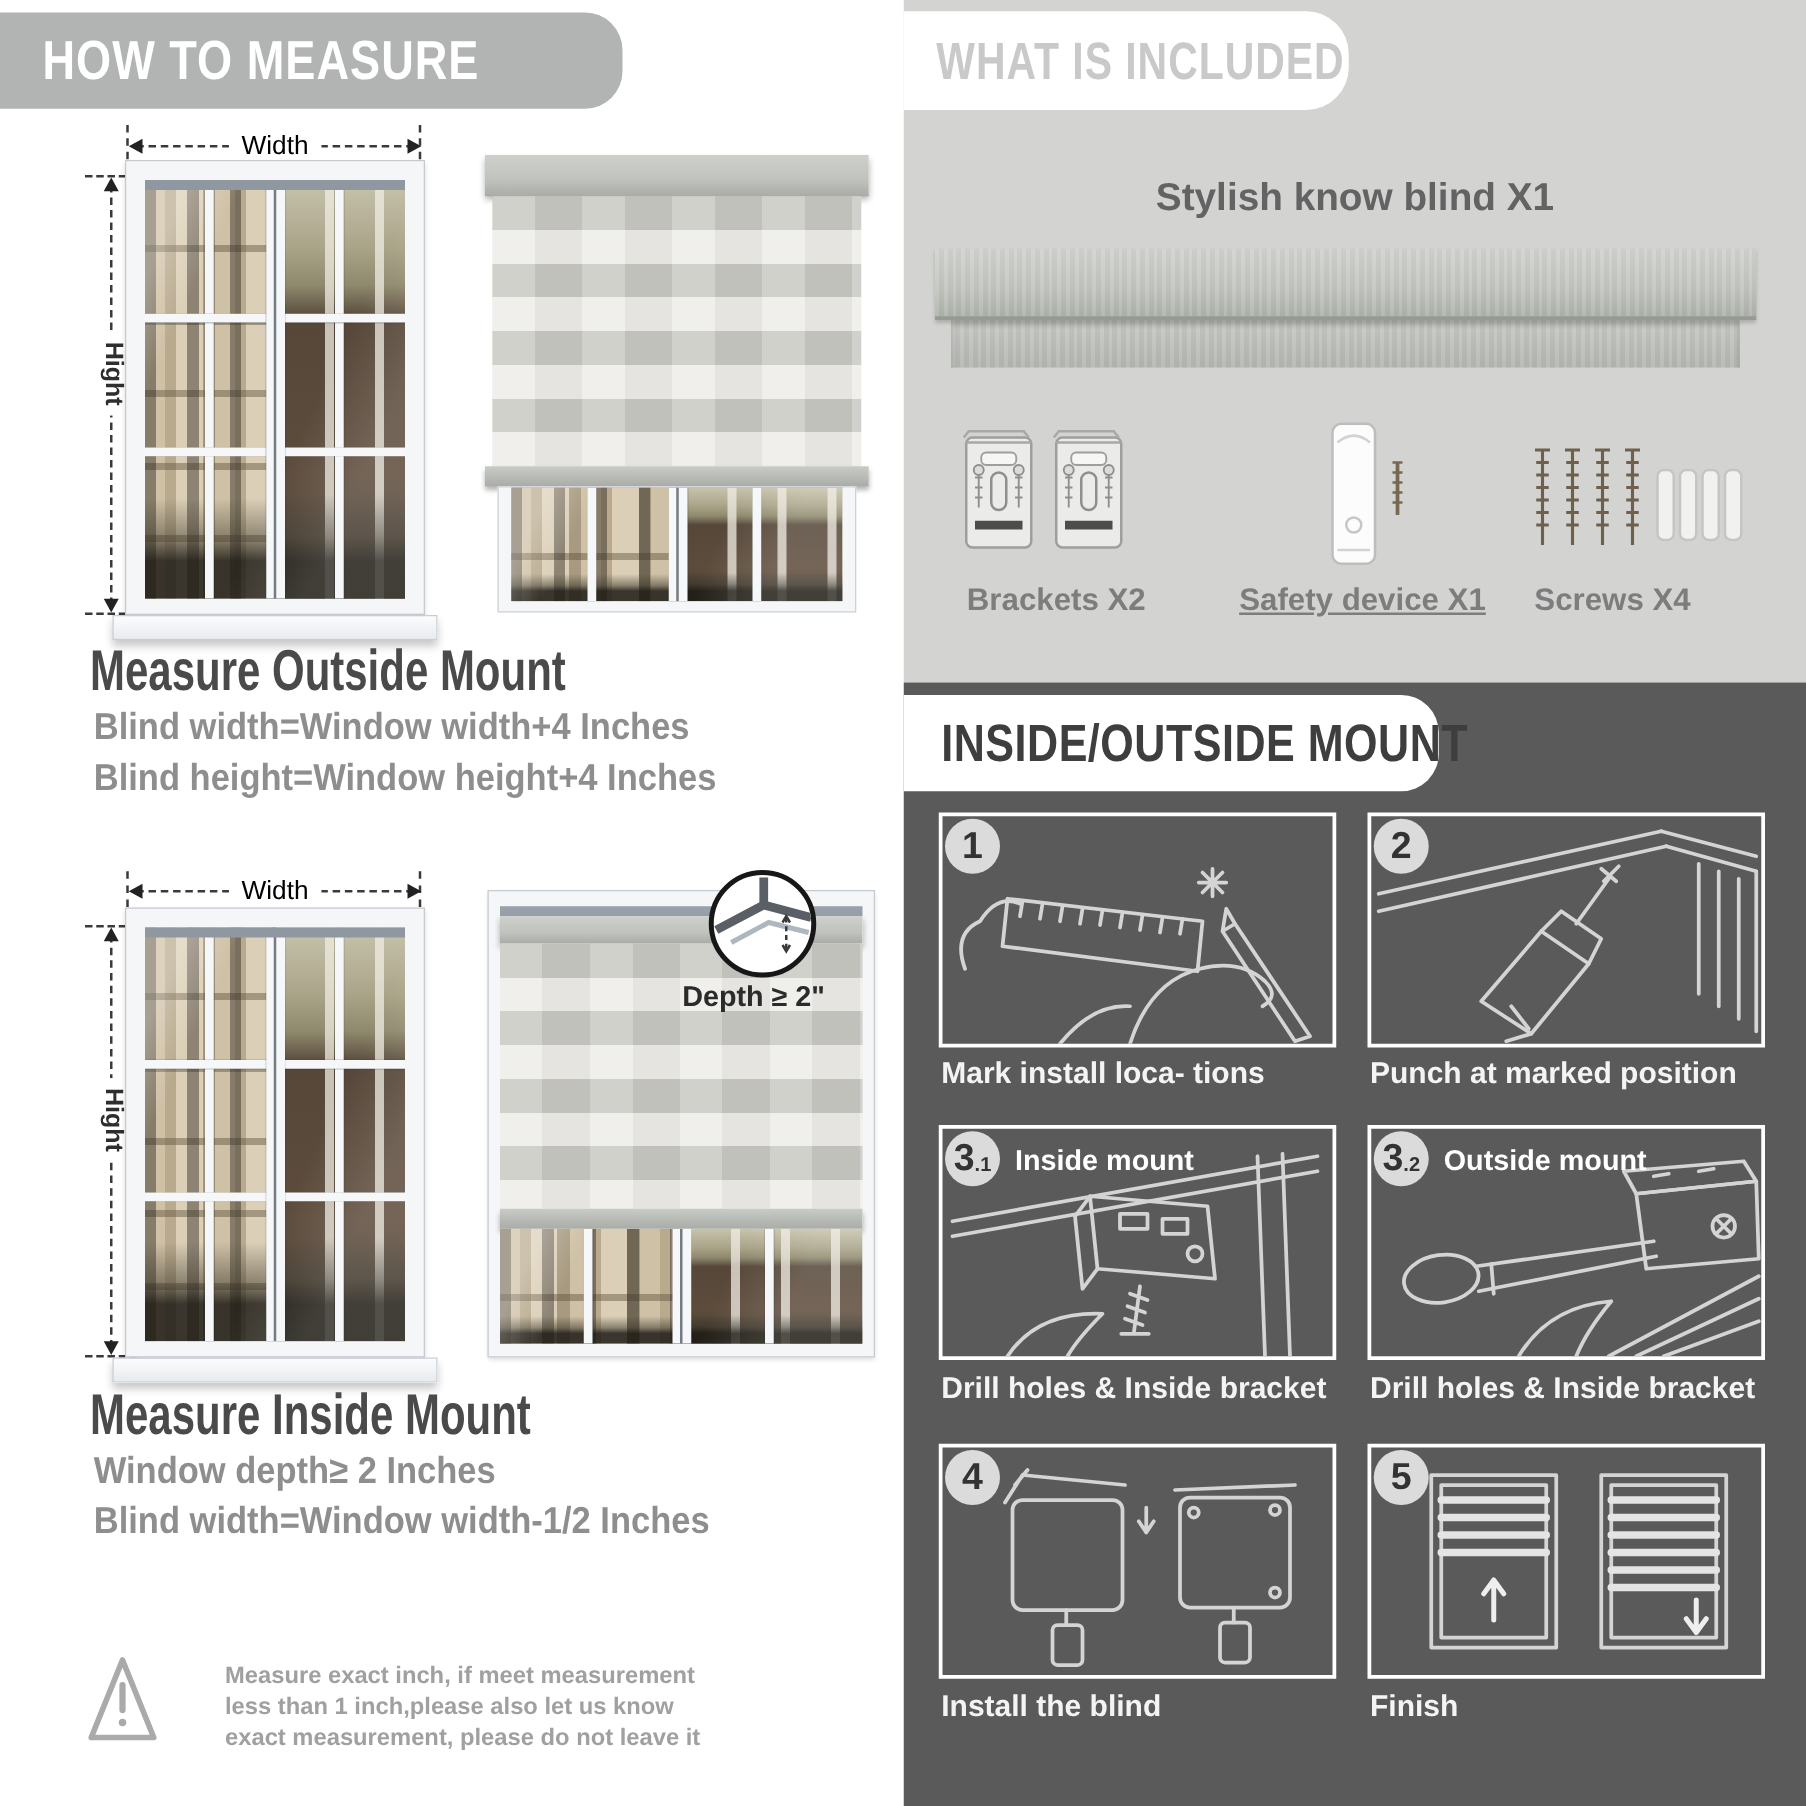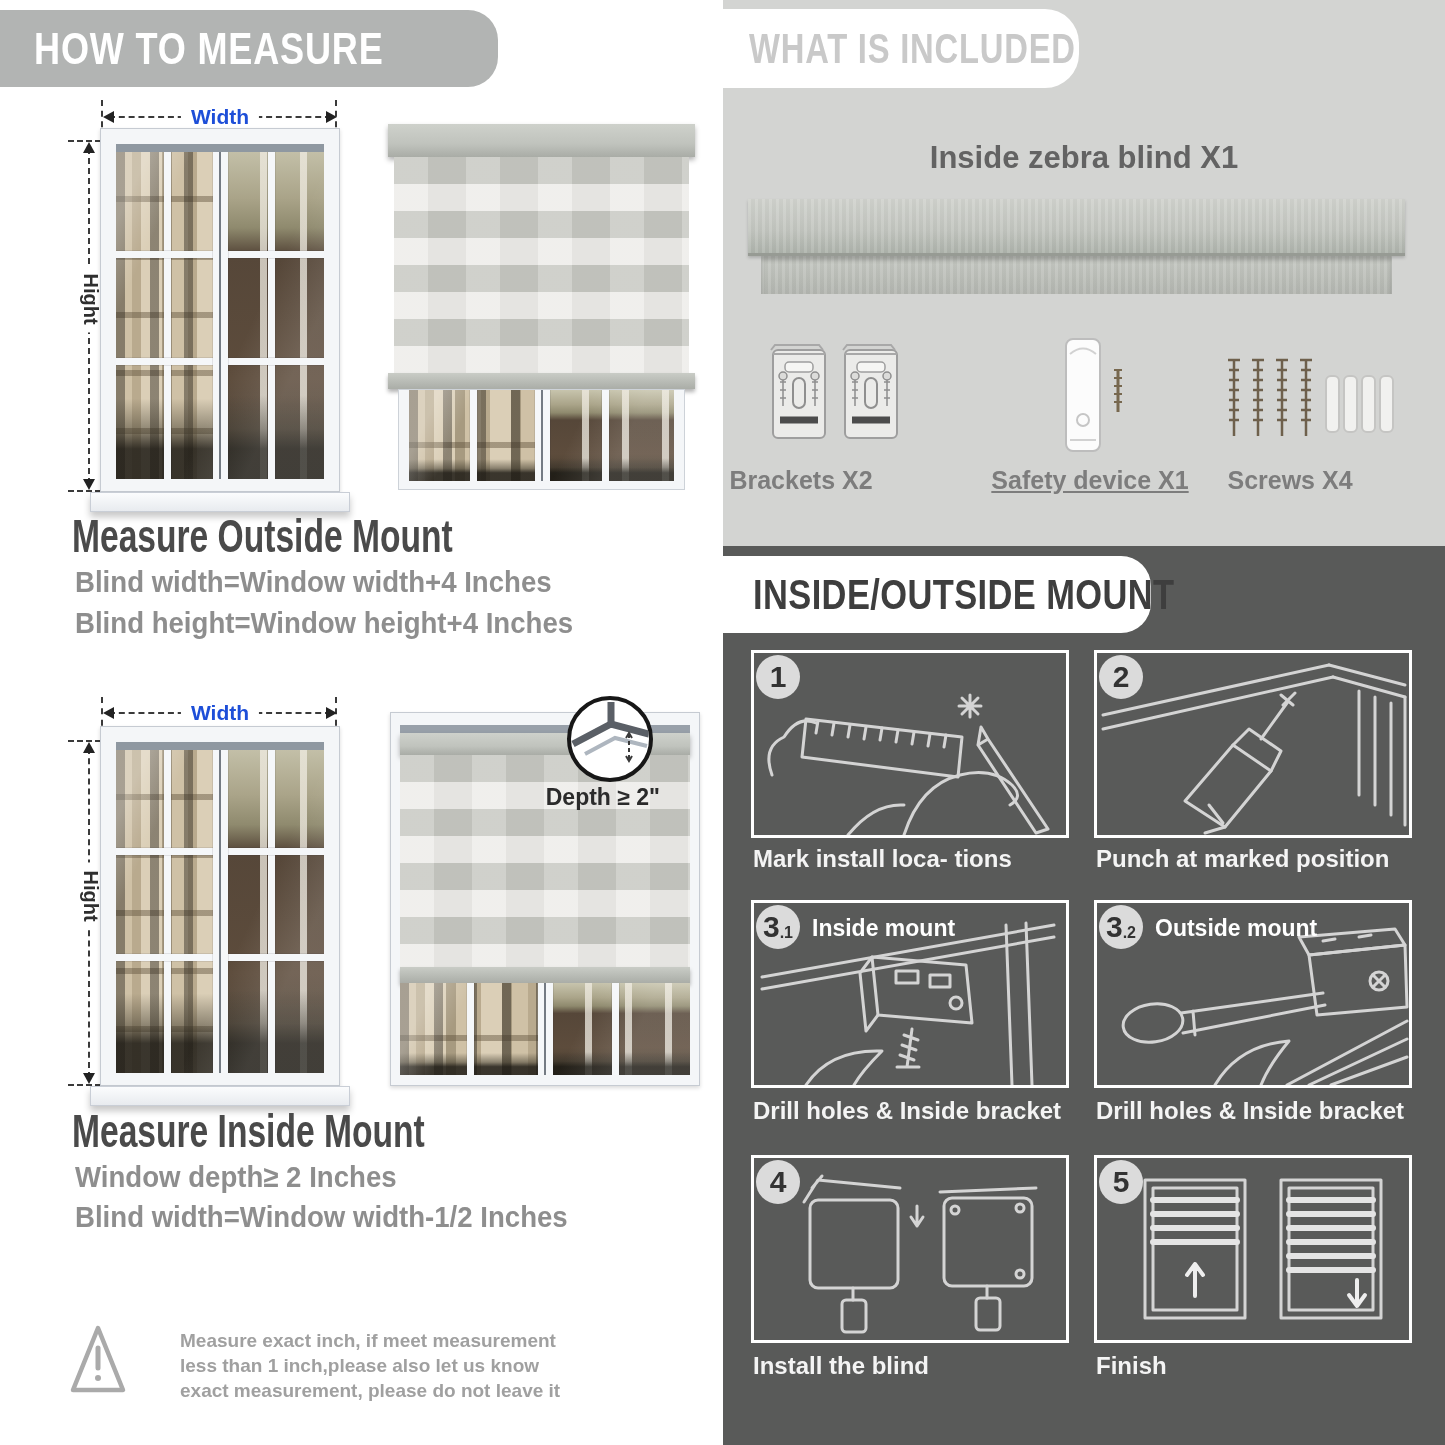--- a/index.html
+++ b/index.html
@@ -20,21 +20,21 @@
   .sec-title{position:absolute;left:72px;color:#4a4a4a;font-size:46px;font-weight:bold;white-space:nowrap;}
   .sec-title i{font-style:normal;display:inline-block;transform:scaleX(.73);transform-origin:left center;}
   .sec-line{position:absolute;left:75px;color:#8e8e8e;font-size:30px;font-weight:bold;white-space:nowrap;}
   .sec-line i{font-style:normal;display:inline-block;transform:scaleX(.92);transform-origin:left center;}
   .warn-text{position:absolute;left:180px;top:1328px;width:388px;color:#a0a0a0;font-size:19px;font-weight:bold;line-height:25px;}
 
   
   .harrow{position:absolute;height:22px;}
   .harrow .line{position:absolute;left:6px;right:6px;top:10px;border-top:2px dashed #3a3a3a;}
   .harrow .lbl{position:absolute;left:50%;top:50%;transform:translate(-50%,-50%);background:#fff;padding:0 10px;
-               color:#1d4ed8;font-size:21px;font-weight:bold;}
+               color:#000000;font-size:21px;font-weight:normal;}
   .ah{position:absolute;width:0;height:0;top:5px;}
   .ah-l{left:0;border-top:6px solid transparent;border-bottom:6px solid transparent;border-right:11px solid #222;}
   .ah-r{right:0;border-top:6px solid transparent;border-bottom:6px solid transparent;border-left:11px solid #222;}
   .vtick{position:absolute;width:2px;border-left:2px dashed #3a3a3a;}
   .htick{position:absolute;height:2px;border-top:2px dashed #3a3a3a;}
   .varrow{position:absolute;width:24px;}
   .varrow .line{position:absolute;top:6px;bottom:6px;left:10px;border-left:2px dashed #3a3a3a;}
   .varrow .lbl{position:absolute;left:50%;top:45%;transform:translate(-50%,-50%);background:#fff;padding:8px 0;
                writing-mode:vertical-rl;color:#2e2e2e;font-size:20px;font-weight:bold;}
   .av{position:absolute;width:0;height:0;left:5px;}
@@ -235,21 +235,21 @@
     <path d="M30 8 L55 70 H5 Z" fill="none" stroke="#aaaaaa" stroke-width="4.5" stroke-linejoin="round"></path>
     <path d="M30 28 v20" stroke="#aaaaaa" stroke-width="5" stroke-linecap="round"></path>
     <circle cx="30" cy="58" r="3" fill="#aaaaaa"></circle>
   </svg>
   <div class="warn-text">Measure exact inch, if meet measurement less than 1 inch,please also let us know exact measurement, please do not leave it</div>
 
   <div class="abs rt-bg"></div>
   <div class="chip chip-right">
     <span>WHAT IS INCLUDED</span>
   </div>
-  <div class="abs blind-label">Inside zebra blind X1</div>
+  <div class="abs blind-label">Stylish know blind X1</div>
 
   <div class="abs rail-img"></div>
   <div class="abs rail-lip"></div>
 
   <svg class="abs" style="left:770px;top:342px;" width="130" height="104" viewBox="0 0 130 104">
     <g>
       <rect x="3" y="8" width="52" height="88" rx="5" fill="#ebebe9" stroke="#9e9e9e" stroke-width="2"></rect>
       <path d="M3 12 h52 M1 8 l4 -5 h44 l4 5" fill="none" stroke="#a8a8a8" stroke-width="2"></path>
       <rect x="15" y="20" width="28" height="10" rx="4" fill="#f6f6f4" stroke="#9e9e9e" stroke-width="1.5"></rect>
       <rect x="23" y="36" width="12" height="30" rx="6" fill="none" stroke="#8f8f8f" stroke-width="2"></rect>
@@ -286,21 +286,21 @@
       <path d="M82 10 h12 M88 10 v76 M83 20 h10 M83 30 h10 M83 40 h10 M83 50 h10 M83 60 h10 M83 70 h10"></path>
     </g>
     <g fill="#f1f1ef" stroke="#c5c5c3" stroke-width="2">
       <rect x="108" y="26" width="13" height="56" rx="5"></rect>
       <rect x="126" y="26" width="13" height="56" rx="5"></rect>
       <rect x="144" y="26" width="13" height="56" rx="5"></rect>
       <rect x="162" y="26" width="13" height="56" rx="5"></rect>
     </g>
   </svg>
 
-  <div class="item-label" style="left:701px;width:200px;">Brackets X2</div>
+  <div class="item-label" style="left:745px;width:200px;">Brackets X2</div>
   <div class="item-label" style="left:980px;width:220px;text-decoration:underline;">Safety device X1</div>
   <div class="item-label" style="left:1190px;width:200px;">Screws X4</div>
 
   <div class="abs rb-bg"></div>
   <div class="chip chip-dark">
     <span>INSIDE/OUTSIDE MOUNT</span>
   </div>
 
   <div class="panel" style="left:751px;top:650px;">
     <svg class="art" viewBox="0 0 312 182" fill="none" stroke="#d4d4d4" stroke-width="3" stroke-linecap="round" stroke-linejoin="round">

